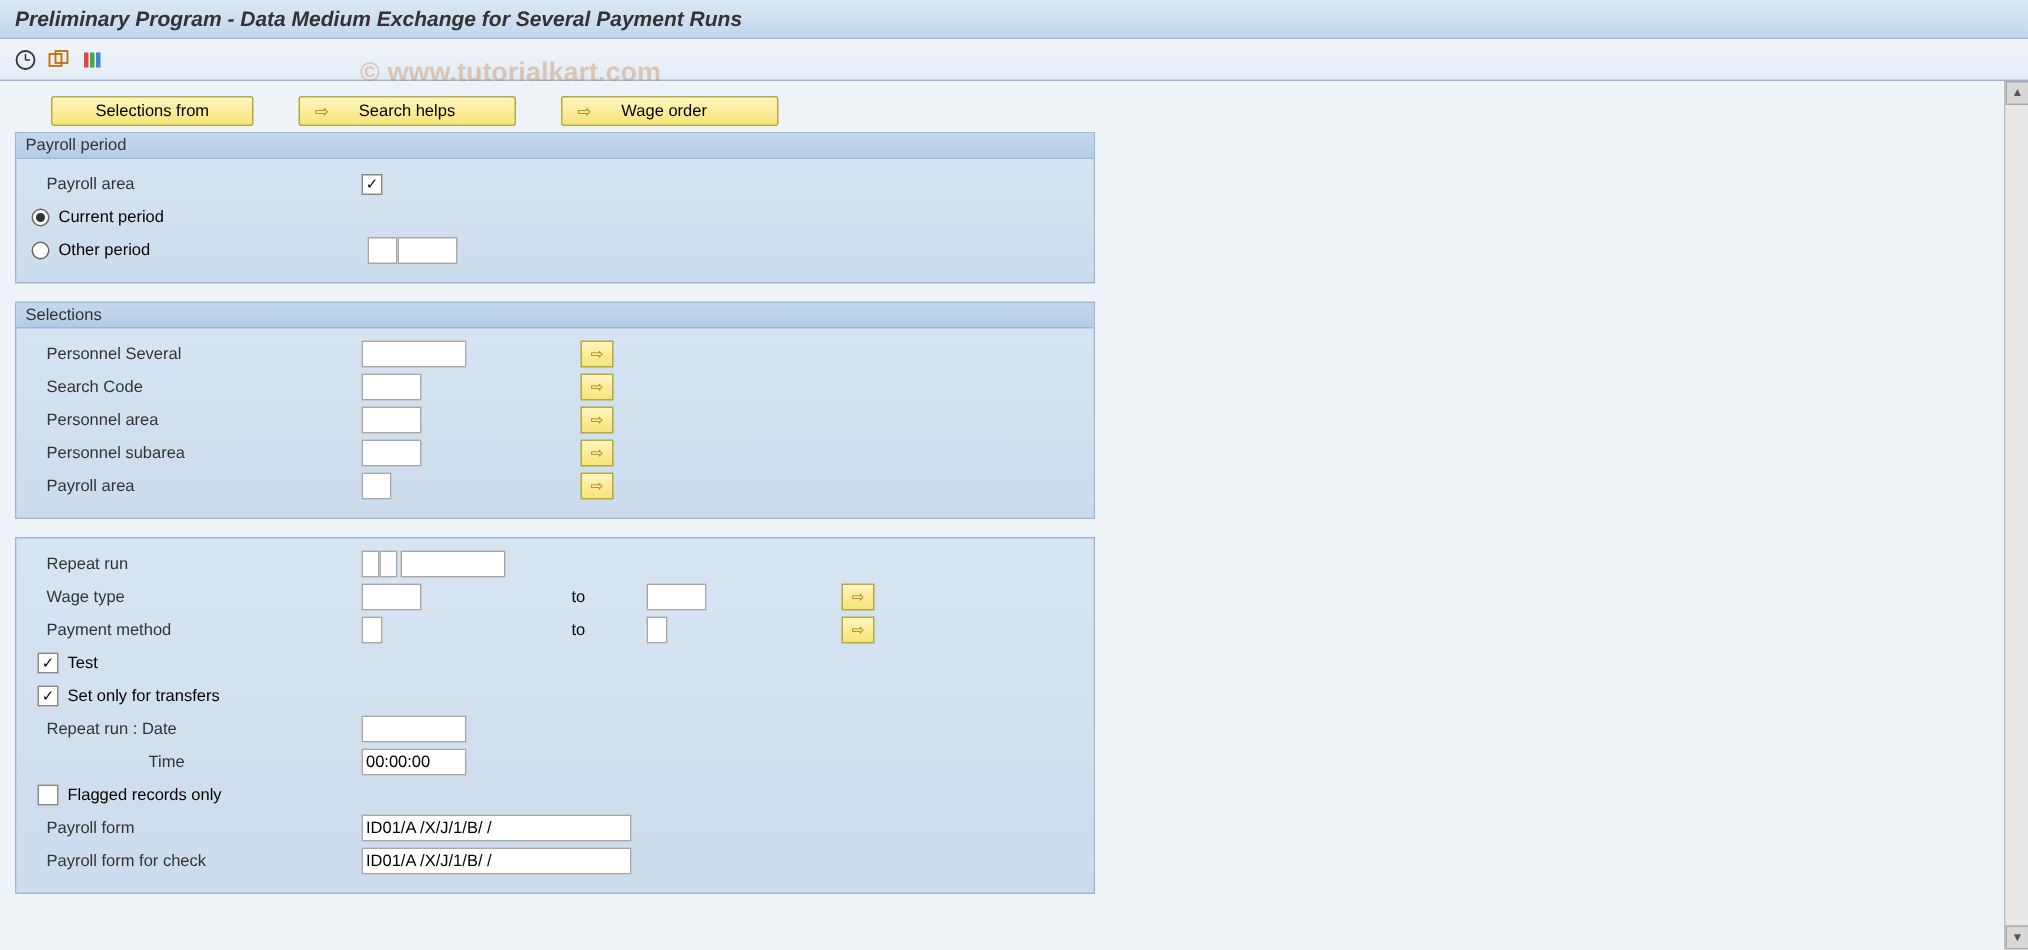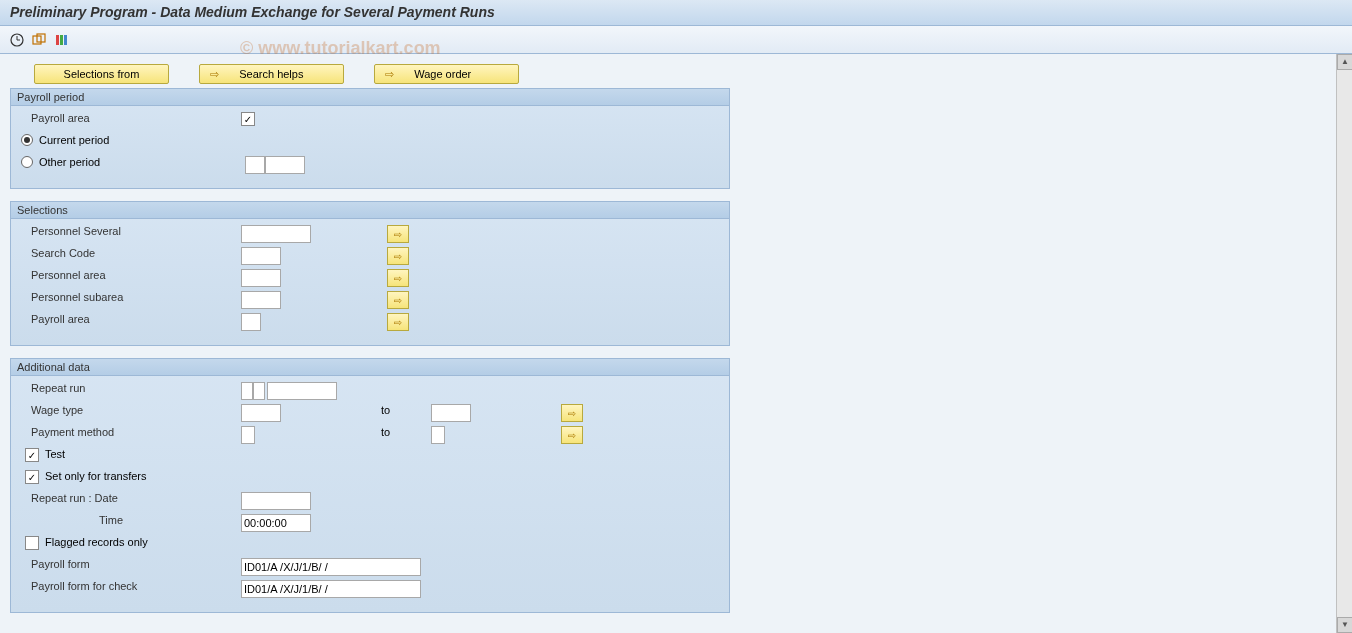--- a/index.html
+++ b/index.html
@@ -104,21 +104,21 @@
       border-bottom: 1px solid #9db8d6;
       padding: 2px 6px;
       font-size: 11px;
       color: #333;
     }
     .group-body {
       padding: 6px 10px 10px 10px;
     }
     .field-row {
       display: flex;
-      align-items: flex-start;
+      align-items: center;
       height: 22px;
       margin: 0;
     }
     .field-label {
       width: 220px;
       color: #333;
     }
     .field-label-indent {
       padding-left: 10px;
     }
@@ -273,21 +273,20 @@
         </div>
         <div class="field-row">
           <span class="field-label field-label-indent">Payroll area</span>
           <input class="text-input w-small" style="">
           <span class="multi-sel-btn" style="margin-left:126px;">⇨</span>
         </div>
       </div>
     </div>
 
     <div class="group-box" style="margin-bottom:0;">
-      <div class="group-title">Additional data</div>
       <div class="group-body">
         <div class="field-row">
           <span class="field-label field-label-indent">Repeat run</span>
           <input class="text-input" style="width: 12px;">
           <input class="text-input" style="width: 12px;">
           <input class="text-input w-70" style="margin-left: 2px;">
         </div>
         <div class="field-row">
           <span class="field-label field-label-indent">Wage type</span>
           <input class="text-input w-med" style="">

